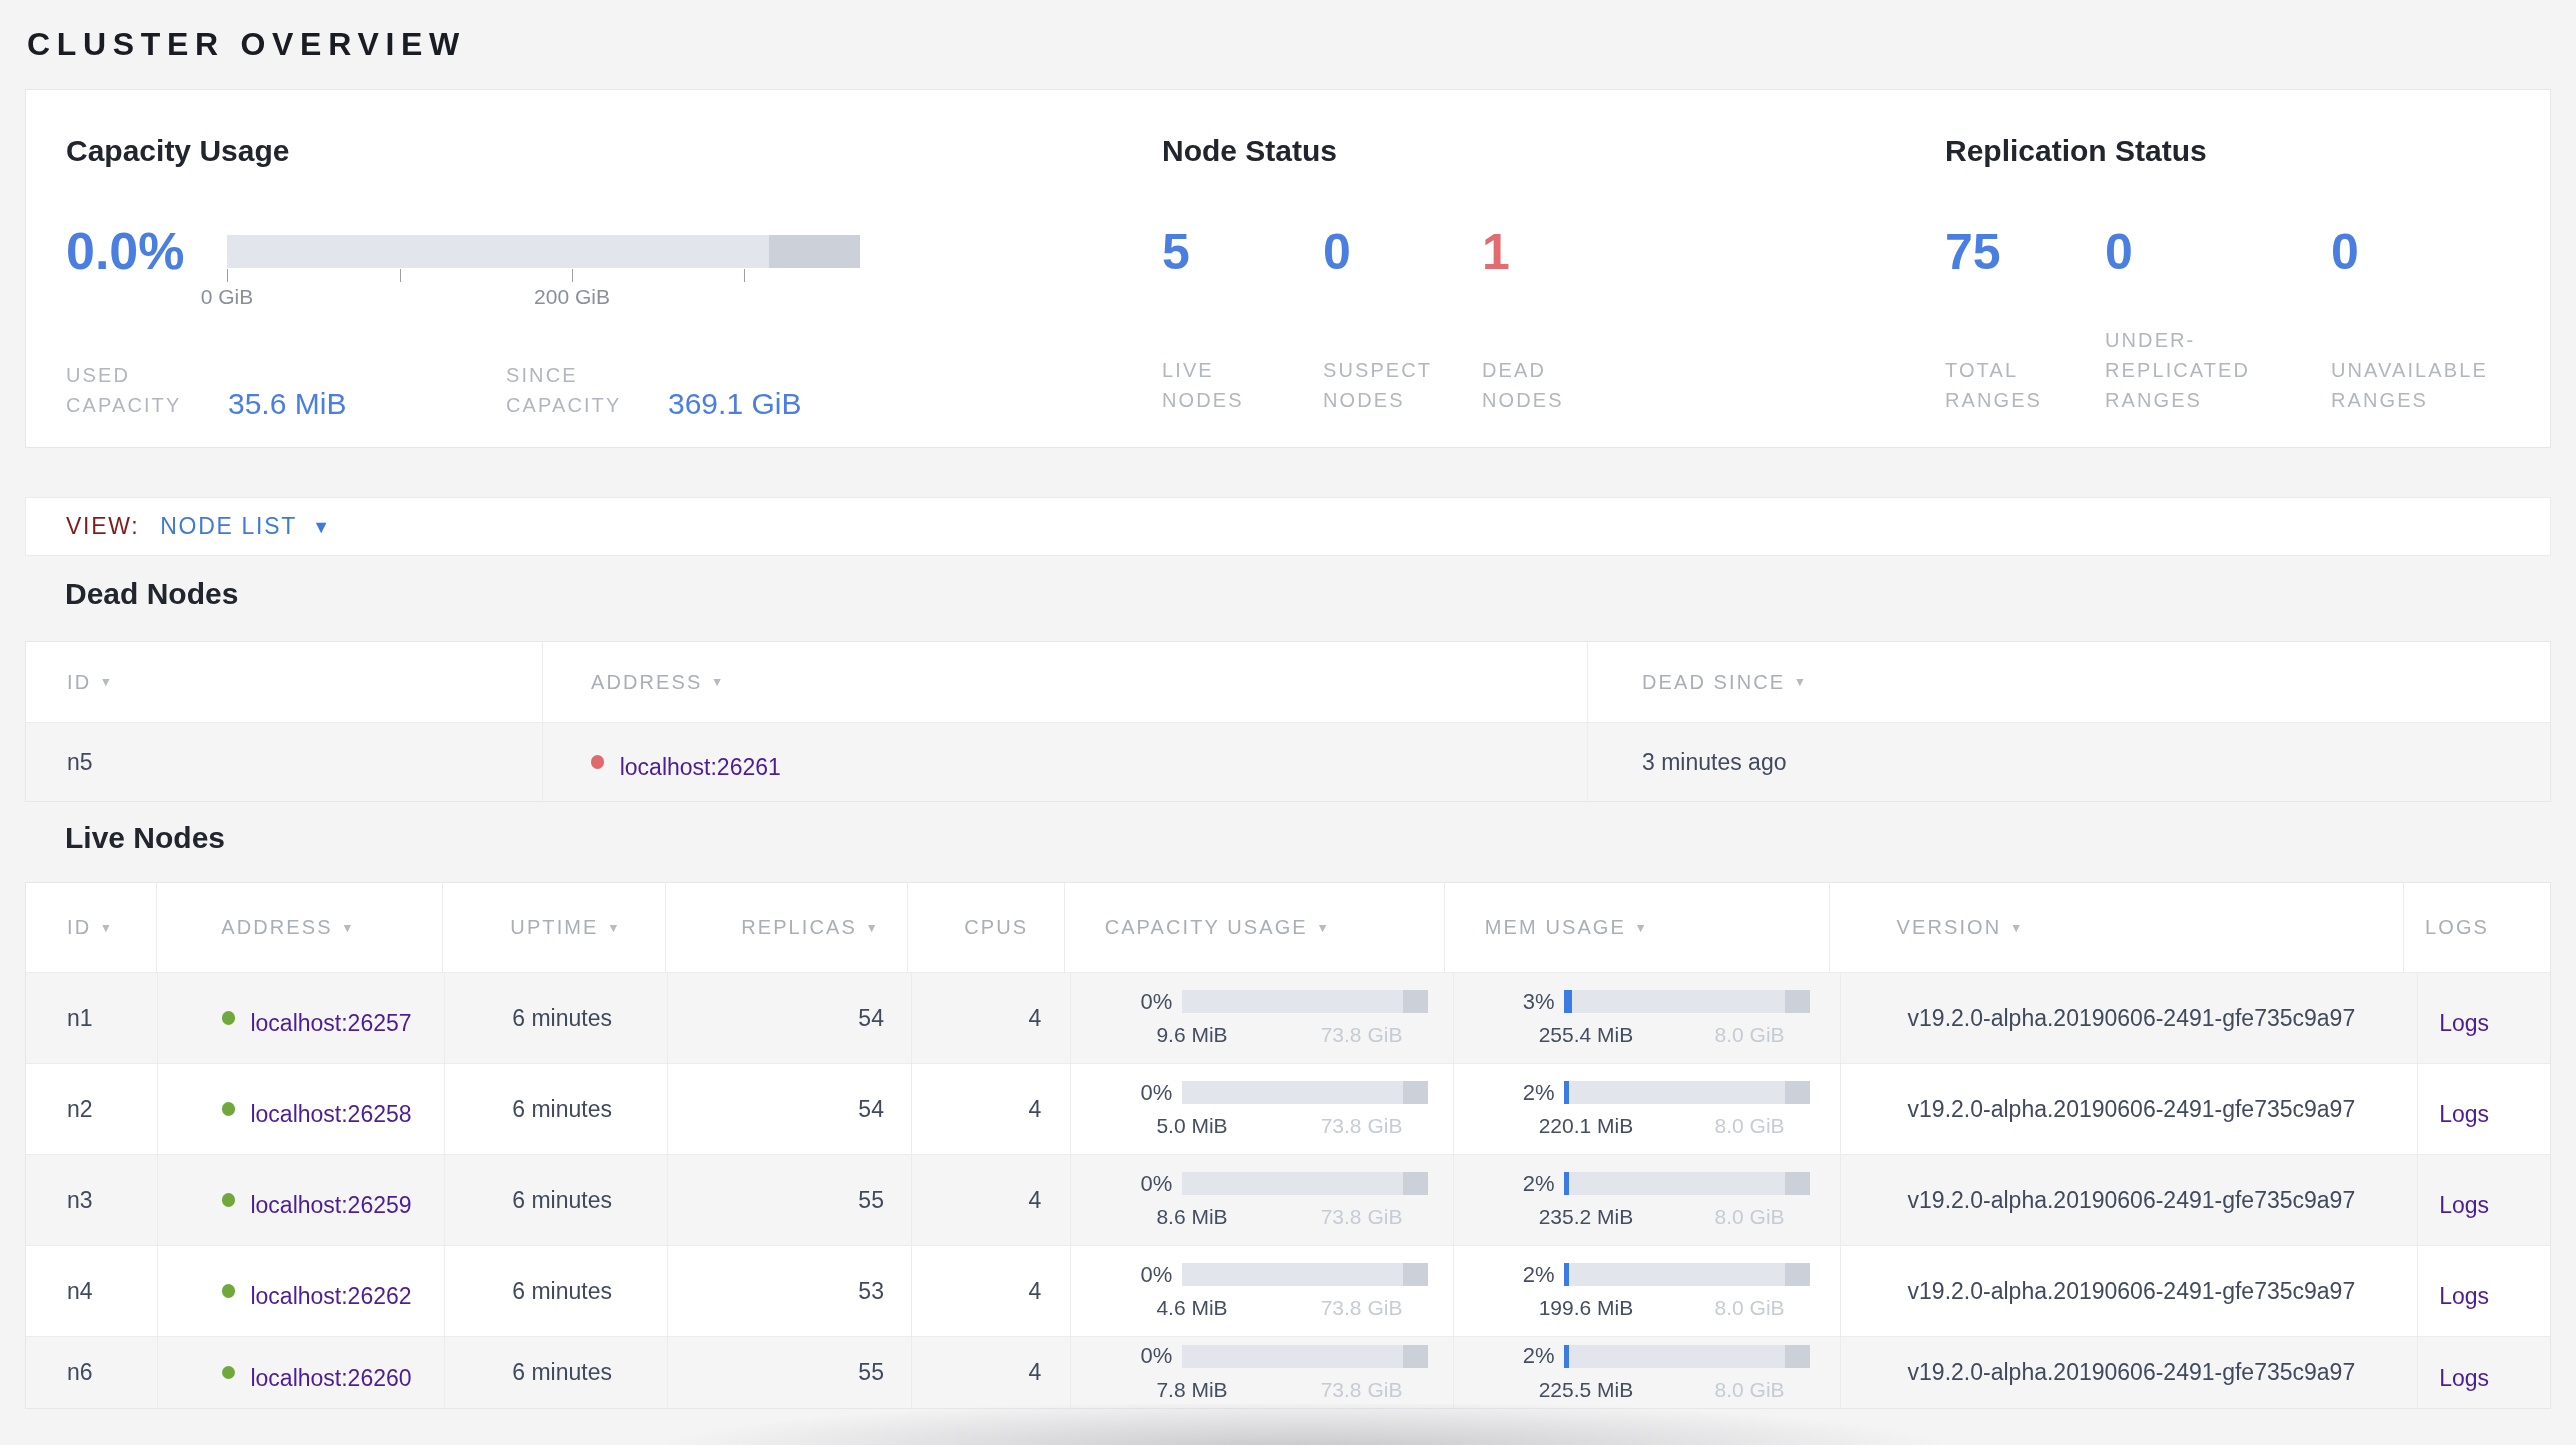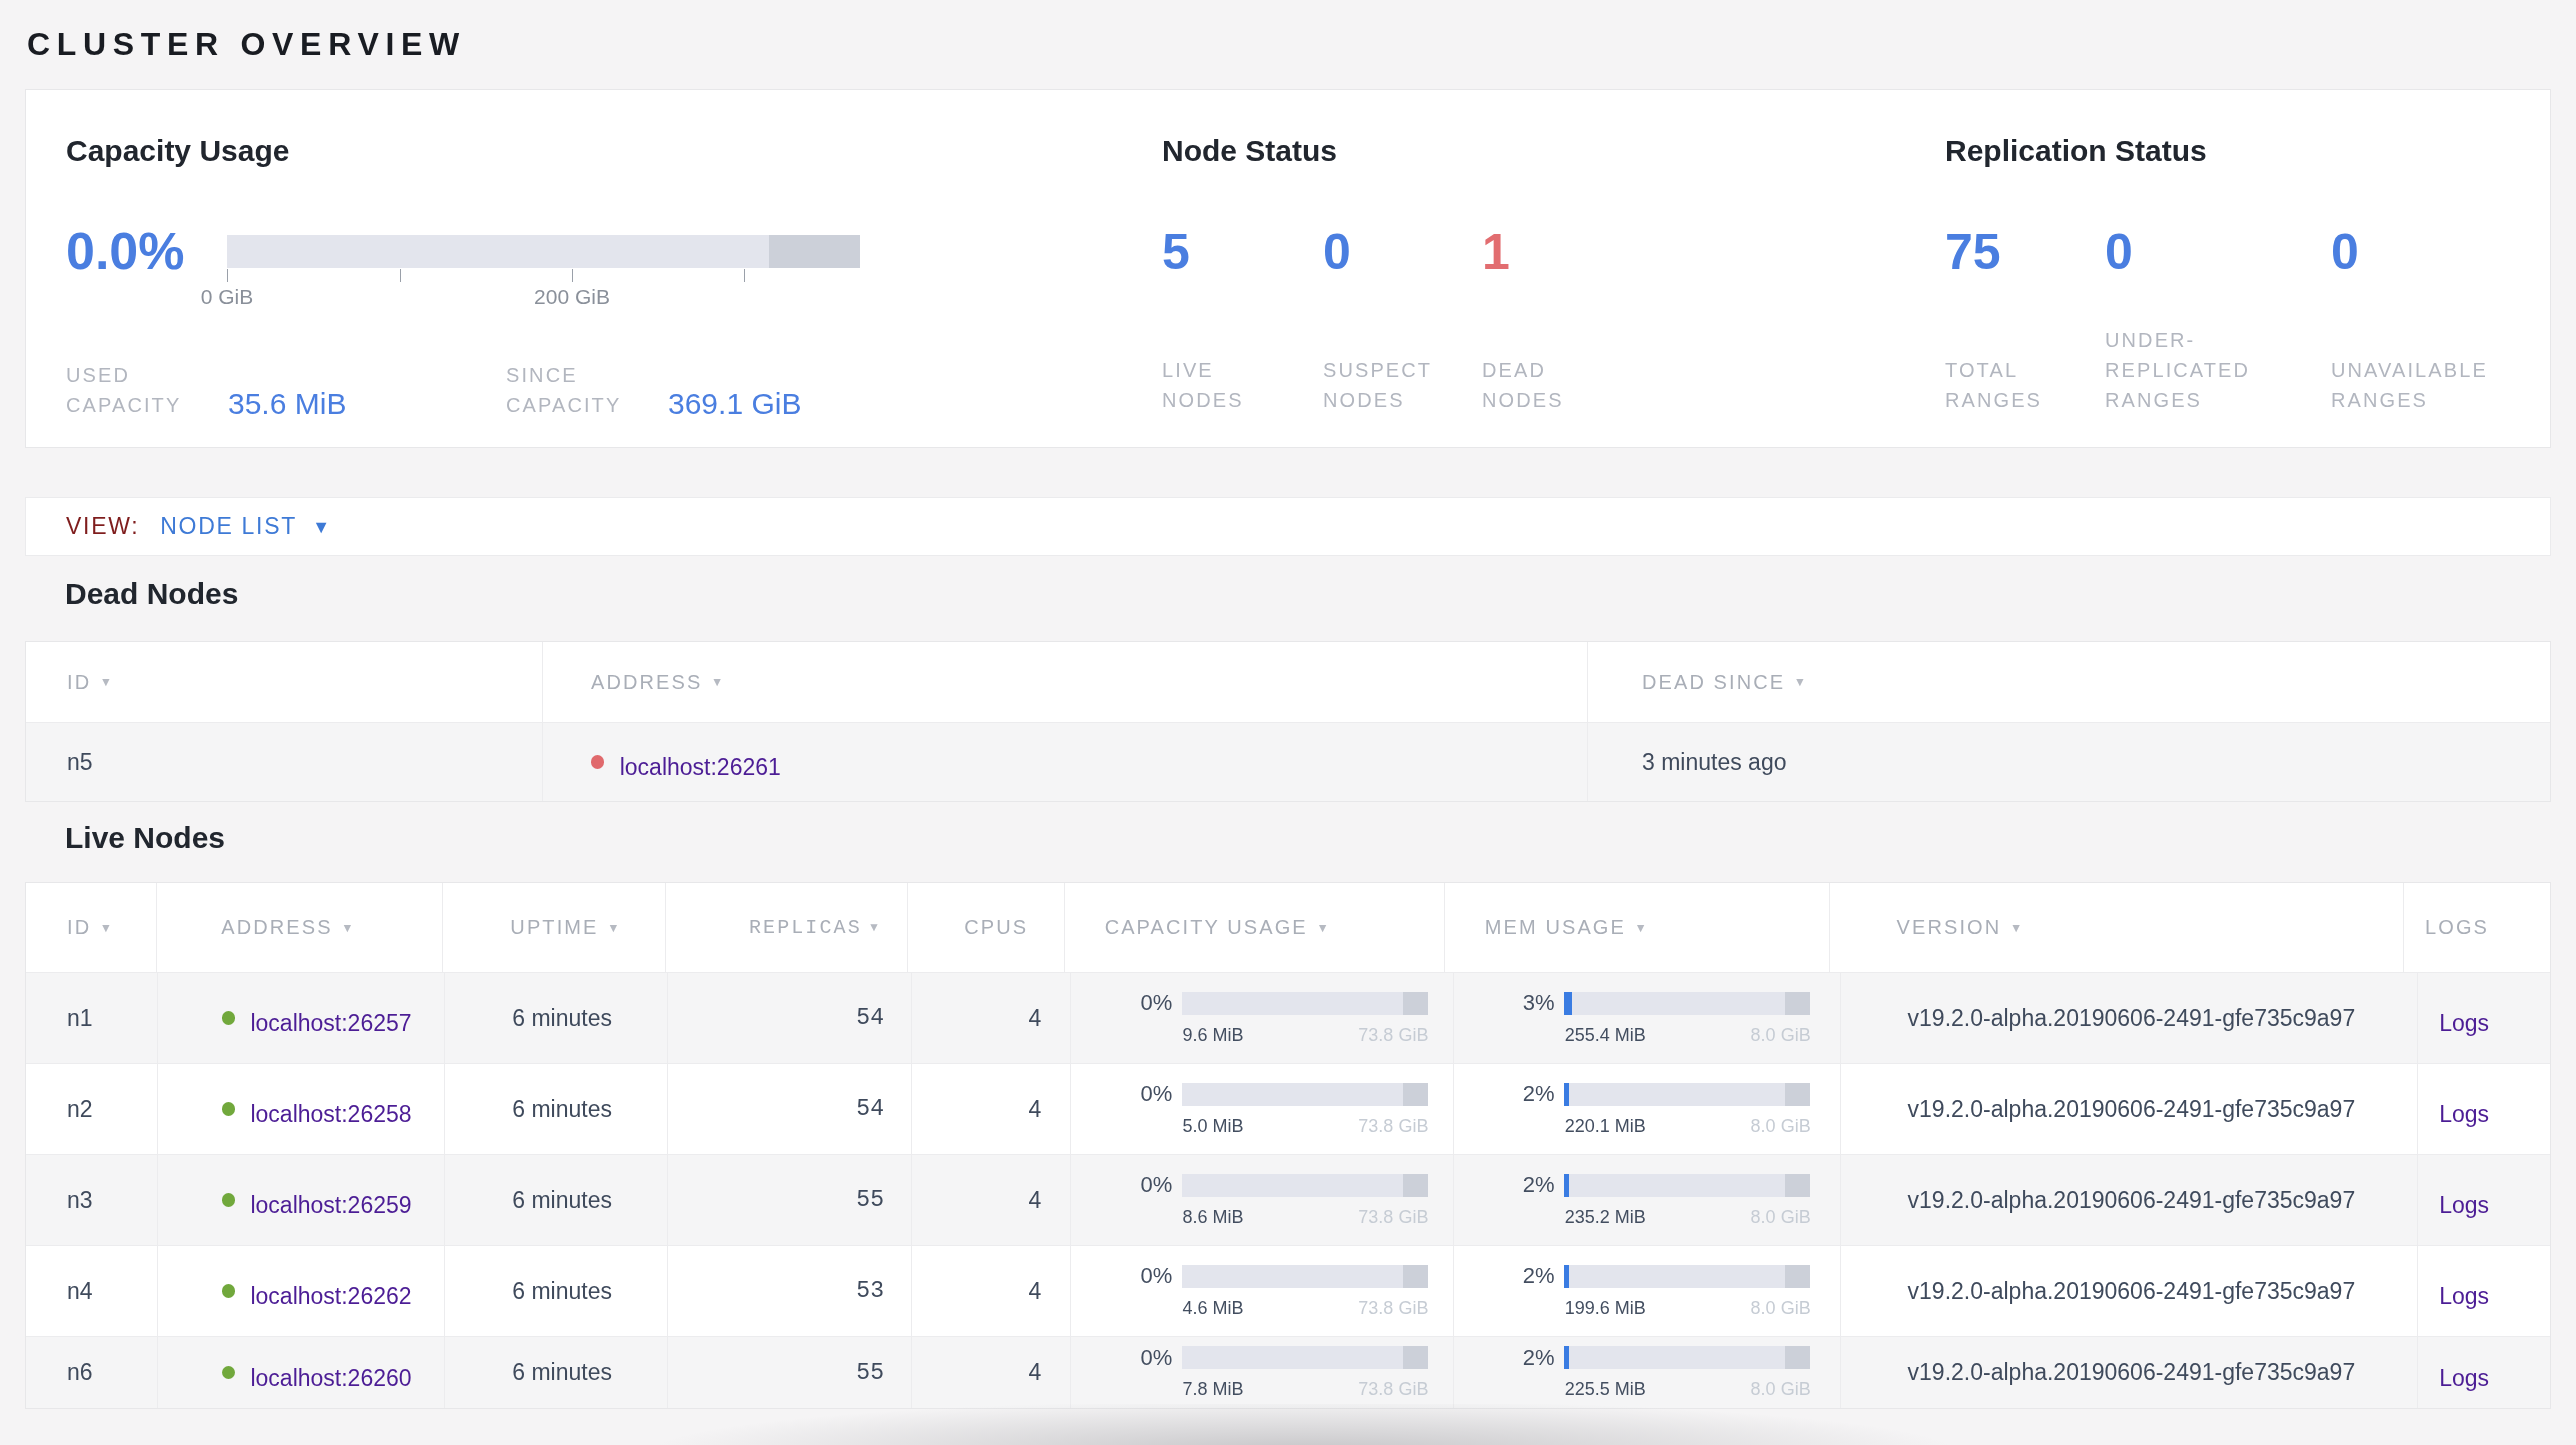--- a/index.html
+++ b/index.html
@@ -118,43 +118,43 @@
 
   
   .dt-id    { width: 517px;  padding-left: 41px; }
   .dt-addr  { width: 1024px; padding-left: 27px; }
   .dt-since { flex: 1;       padding-left: 33px; }
 
   
   .lc-id       { width: 138px; padding-left: 41px; }
   .lc-addr     { width: 282px; padding-left: 43px; }
   .lc-uptime   { width: 213px; padding-left: 46px; }
-  .lc-replicas { width: 236px; padding-right: 27px; justify-content: flex-end; font-family: Liberation Mono, monospace; }
+  .lc-replicas { width: 236px; padding-right: 27px; justify-content: flex-end; }
   .lc-cpus     { width: 146px; padding-right: 29px; justify-content: flex-end; }
   .th.lc-cpus  { justify-content: center; padding-right: 0; }
   .lc-cap      { width: 385px; padding-left: 19px; }
   .lc-mem      { width: 390px; padding-left: 19px; }
   .lc-version  { width: 592px; padding-left: 46px; }
   .lc-logs     { flex: 1; padding-right: 61px; justify-content: flex-end; }
 
   .dot { width: 13.4px; height: 13.4px; border-radius: 50%; margin-right: 15.3px; flex: none; }
   .dot.green { background: #71a83c; }
   .dot.red   { background: #e0696c; }
   a.link { color: #4c1d95; text-decoration: none; cursor: pointer; margin-top: 11px; }
 
   
   .meter { display: block; }
   .meter-line { display: flex; align-items: center; }
   .pct { display: inline-block; width: 61px; text-align: right; margin-right: 9.5px;
          font-size: 22px; color: #434e60; }
   .bar { position: relative; width: 246px; height: 23px; background: #e3e5ed; flex: none; }
   .bar .reserved { position: absolute; right: 0; top: 0; bottom: 0; width: 25px; background: #ccd0d9; }
   .bar .fill { position: absolute; left: 0; top: 0; bottom: 0; width: 0; background: #3a7ce2; }
-  .vals { width: 246px; margin-left: 71px; margin-top: 8.6px; display: flex;
-          justify-content: space-between; font-size: 18px; }
+  .vals { width: 246px; margin-left: 45px; margin-top: 8.6px; display: flex;
+          justify-content: space-between; font-size: 21px; }
   .vals .u { color: #434e60; }
   .vals .t { color: #c6ccd4; }
 
   .bottom-shadow {
     position: absolute; left: 411px; top: 1404px; width: 1785px; height: 41px;
     background: radial-gradient(ellipse 907px 72px at 50% 115%, rgba(90,90,96,0.30), rgba(90,90,96,0) 72%);
     pointer-events: none;
   }
 </style>
 </head>

